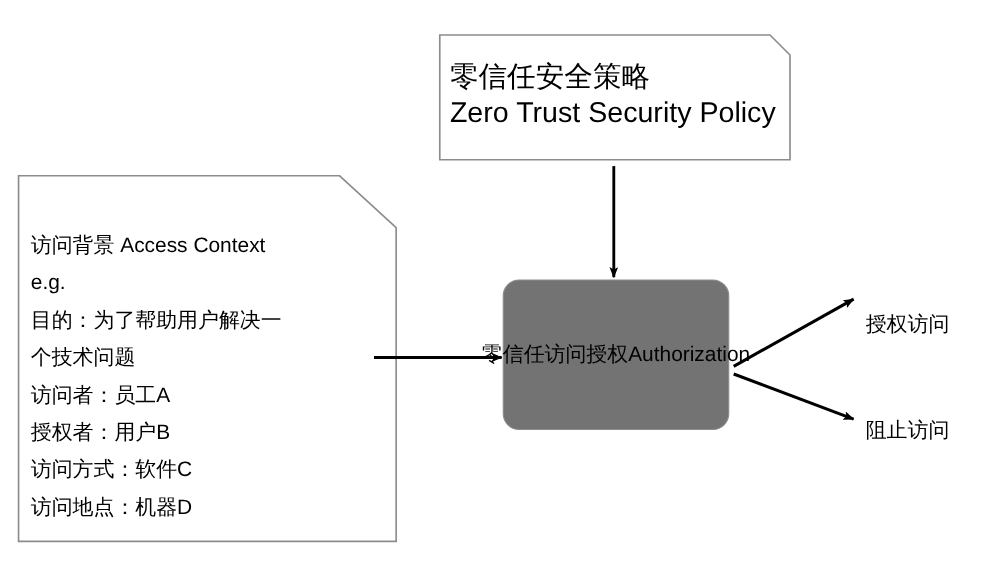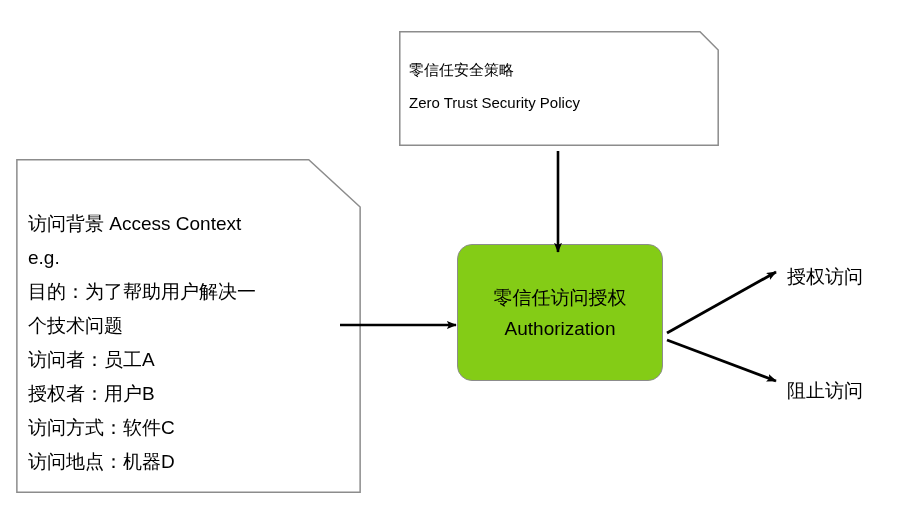--- a/index.html
+++ b/index.html
@@ -43,21 +43,21 @@
   #policy-note {
     left: 399px;
     top: 31px;
     width: 320px;
     height: 115px;
   }
   #policy-note .note-body {
     padding: 22px 0 0 10px;
   }
   .policy-line {
-    font-size: 15px;
+    font-size: 26px;
     line-height: 33px;
     color: #000000;
     white-space: nowrap;
   }
 
   
   #context-note {
     left: 16px;
     top: 159px;
     width: 345px;
@@ -70,50 +70,50 @@
     font-size: 19px;
     line-height: 34px;
     color: #000000;
     white-space: nowrap;
   }
 
   
   #authorization-box {
     position: absolute;
     left: 457px;
-    top: 244px;
+    top: 254px;
     width: 206px;
     height: 137px;
     border: 1.4px solid #8c8c8c;
     border-radius: 15px;
-    background: #84cc16;
+    background: #737373;
     box-sizing: border-box;
     display: flex;
-    flex-direction: column;
+    flex-direction: row;
     align-items: center;
     justify-content: center;
   }
   .auth-line {
     font-size: 19px;
     line-height: 31px;
     color: #000000;
     text-align: center;
     white-space: nowrap;
   }
 
   
   .outcome-label {
     position: absolute;
     font-size: 19px;
     color: #000000;
     white-space: nowrap;
   }
   #outcome-allow {
     left: 787px;
-    top: 264px;
+    top: 282px;
   }
   #outcome-deny {
     left: 787px;
     top: 378px;
   }
 
   
   #connectors {
     position: absolute;
     left: 0;

